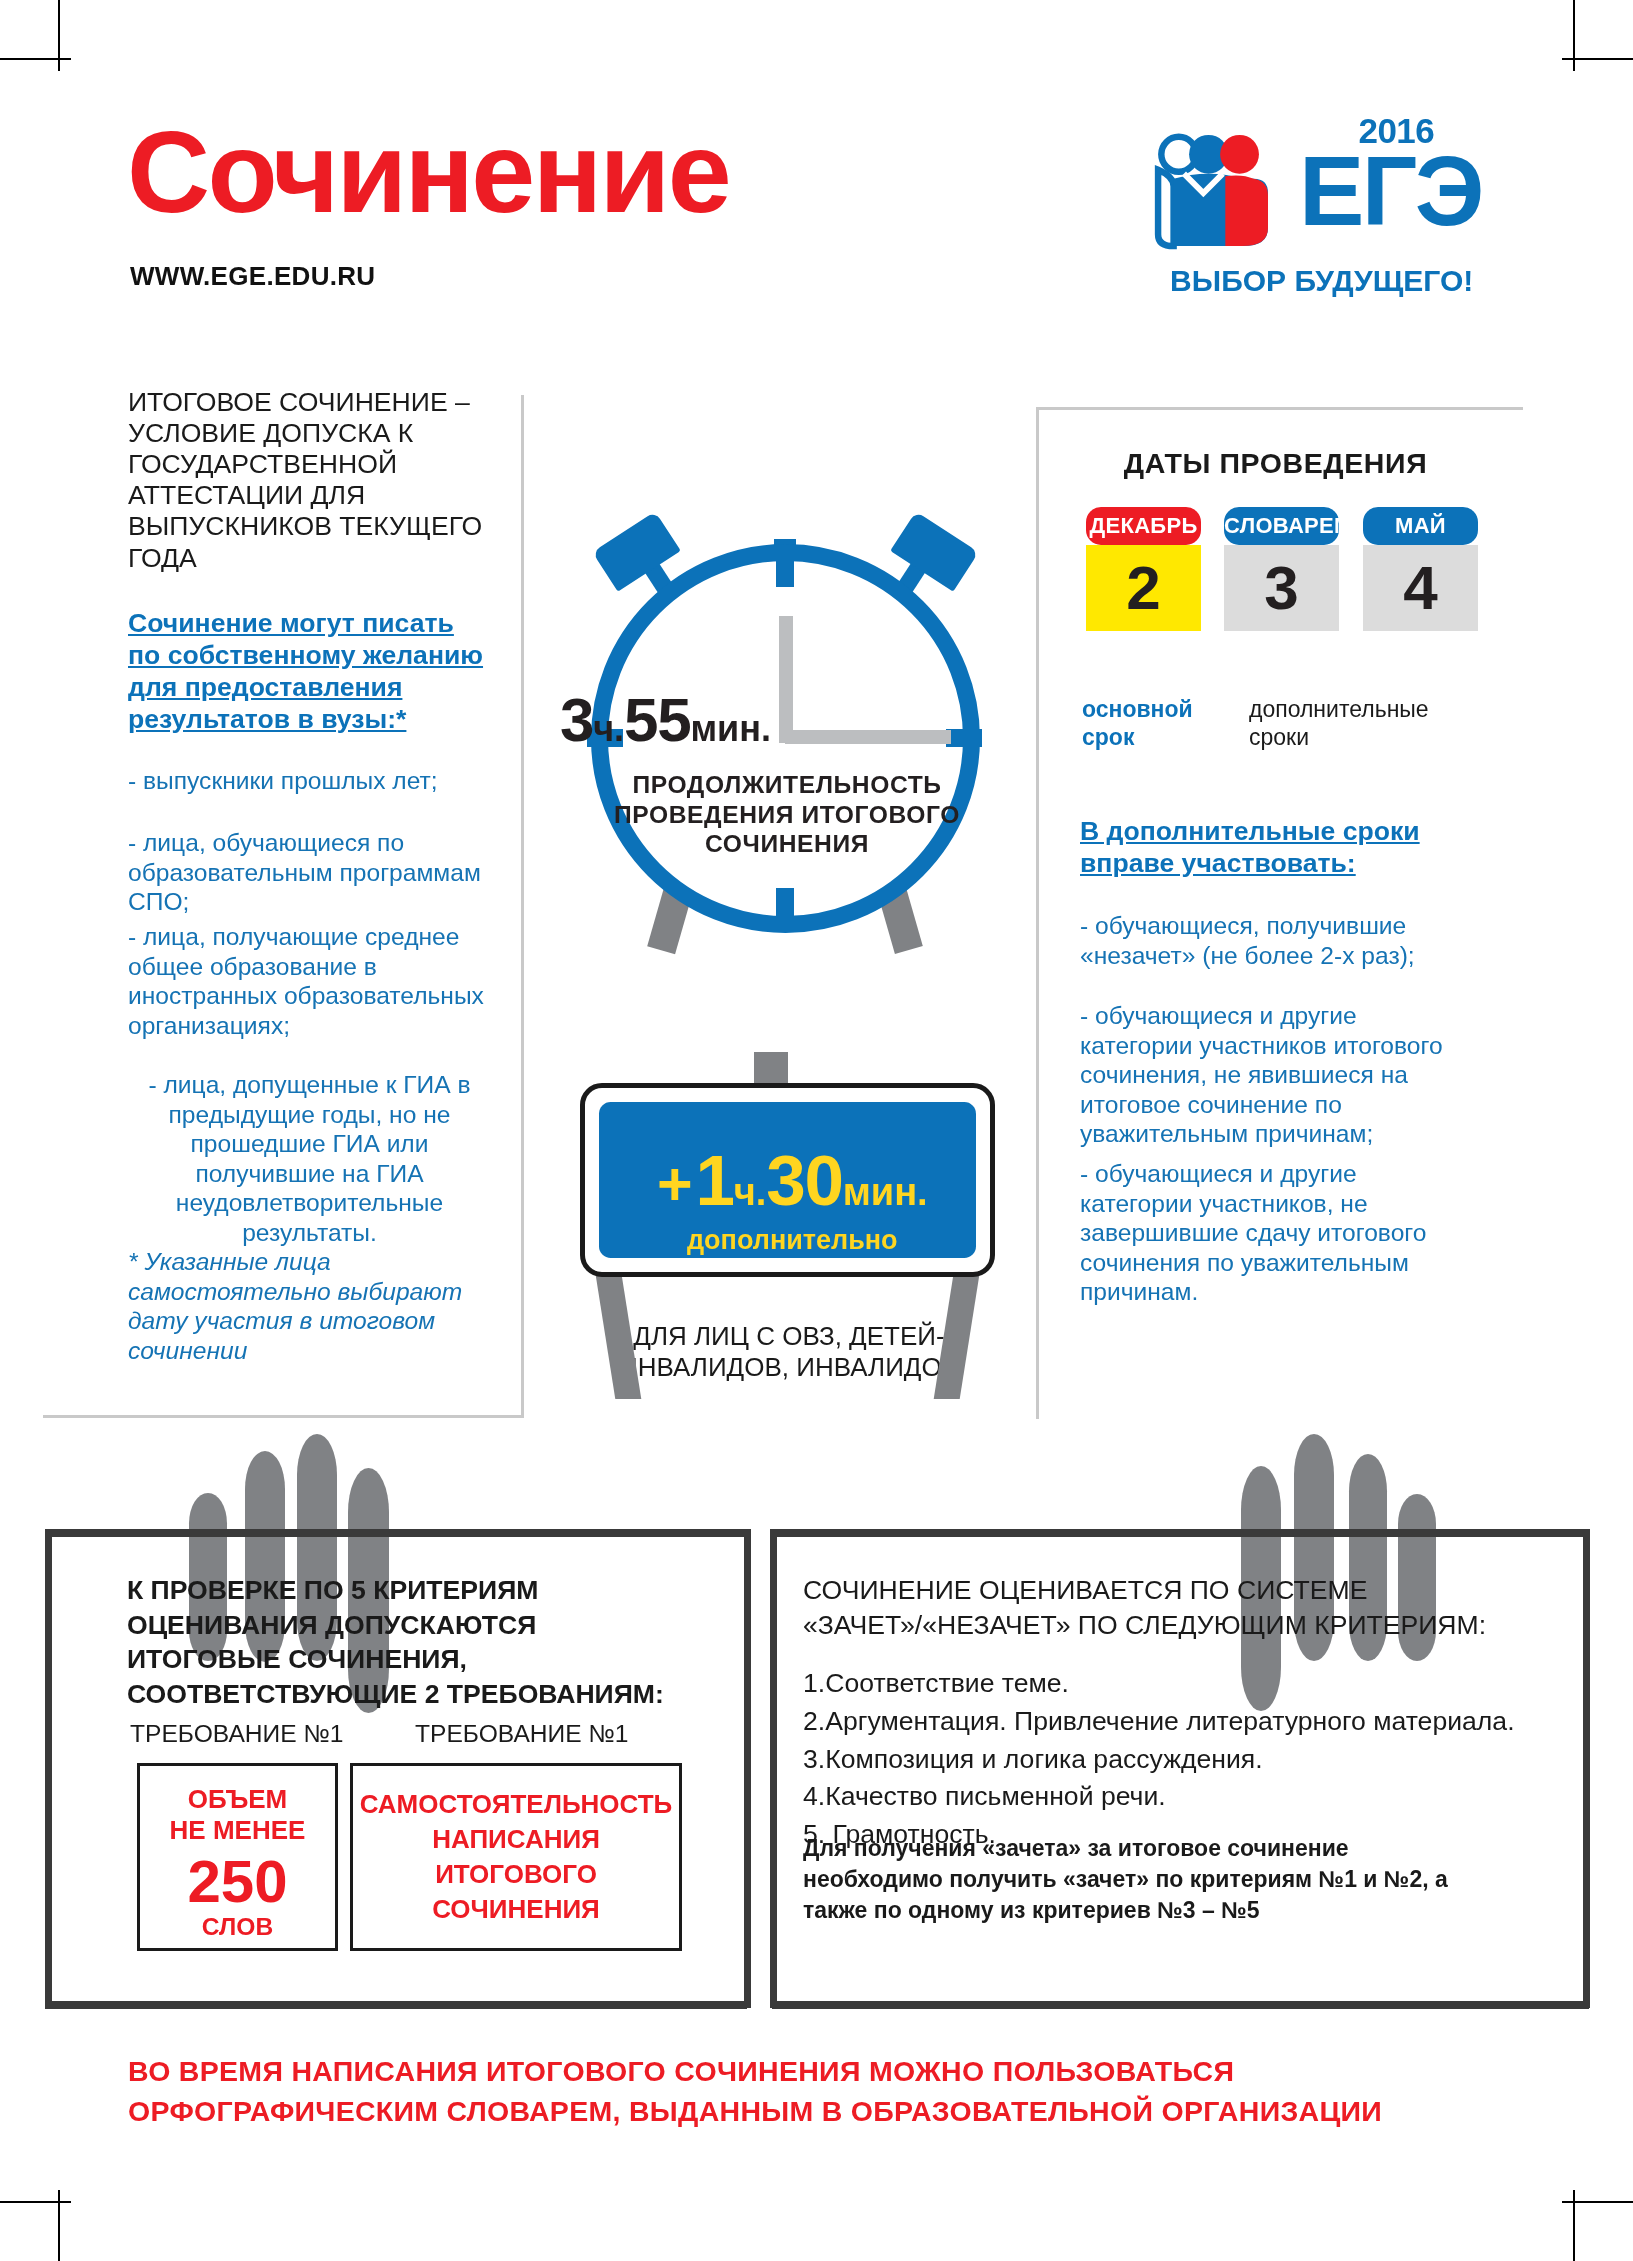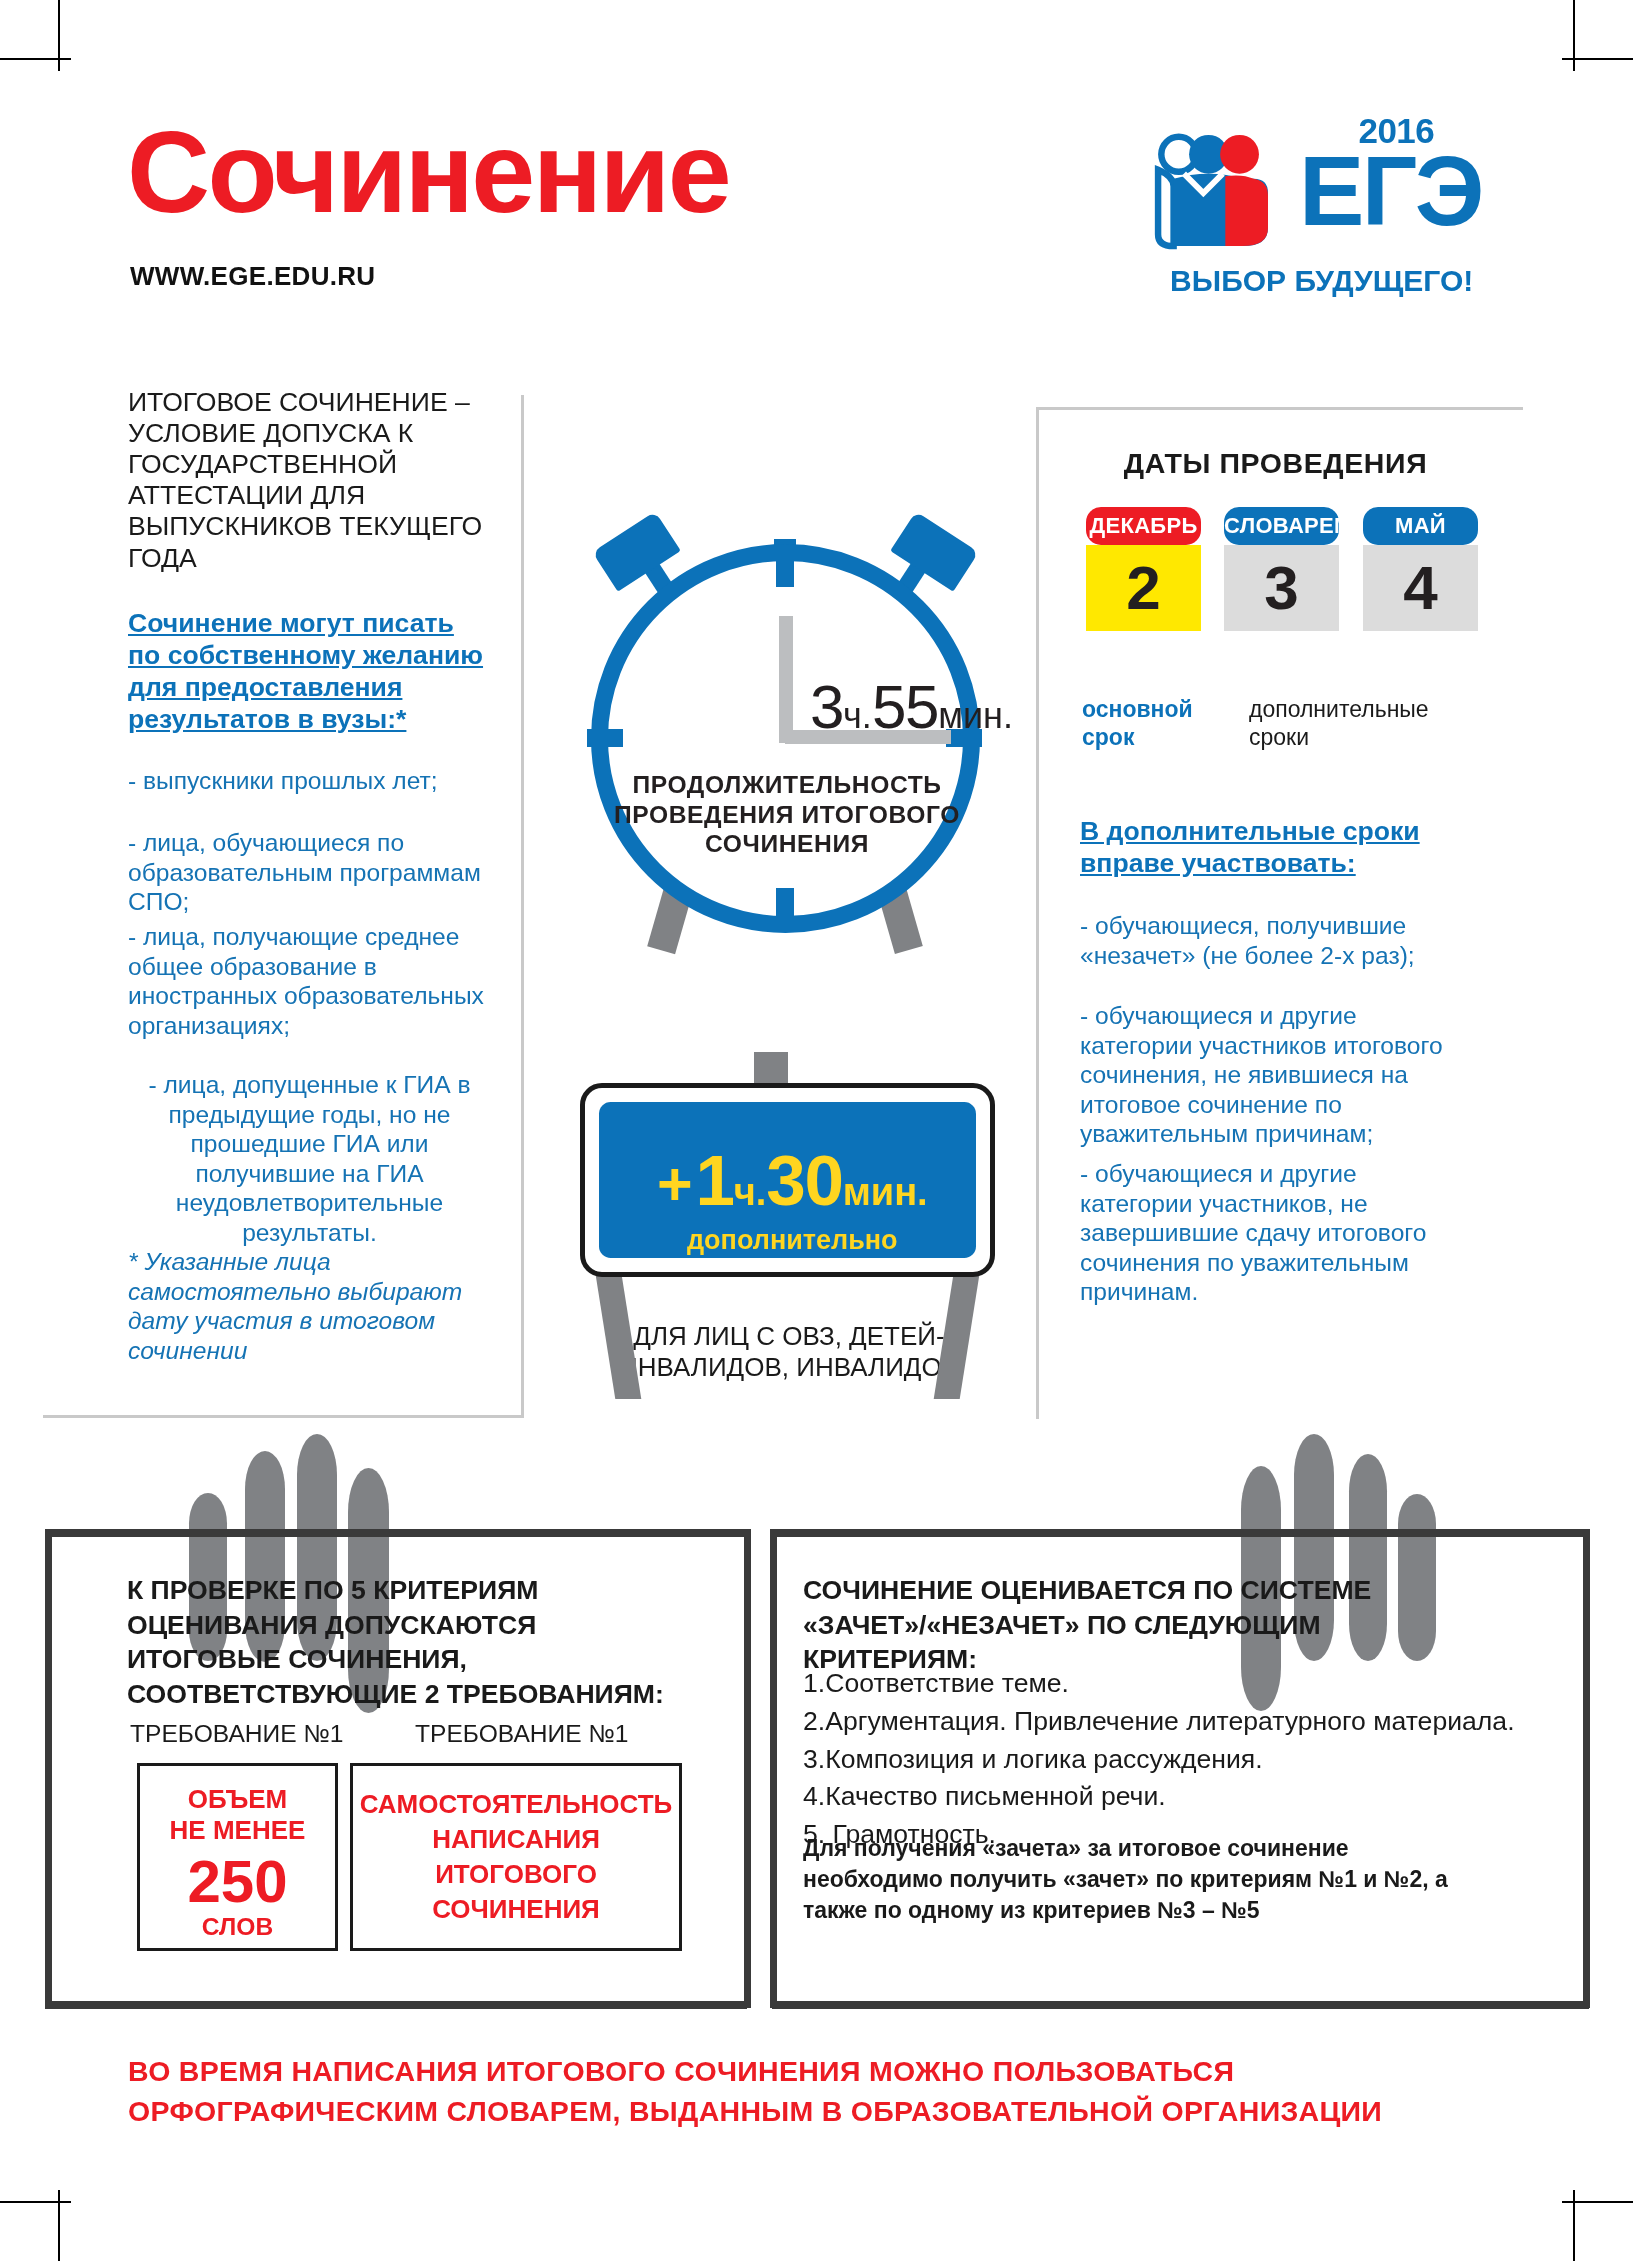--- a/index.html
+++ b/index.html
@@ -83,22 +83,22 @@
   .leg.l{left:100px;top:402px;transform:rotate(16deg);}
   .leg.r{left:321px;top:402px;transform:rotate(-16deg);}
   .tick{position:absolute;background:#0c72b9;z-index:4;}
   .tick.t12{left:216px;top:98px;width:18px;height:36px;}
   .tick.t6{left:216px;top:435px;width:18px;height:36px;}
   .tick.t3{left:386px;top:276px;width:36px;height:18px;}
   .tick.t9{left:27px;top:276px;width:36px;height:18px;}
   .hand-min{position:absolute;left:219px;top:163px;width:14.3px;height:127px;background:#bcbec0;z-index:5;}
   .hand-hr{position:absolute;left:225px;top:277px;width:166px;height:14.3px;background:#bcbec0;z-index:5;}
   #clock-time{
-    position:absolute;left:0;top:218px;width:453px;text-align:right;z-index:6;
-    color:#231f20;font-weight:normal;white-space:nowrap;
+    position:absolute;left:0;top:231px;width:453px;text-align:left;z-index:6;
+    color:#231f20;font-weight:bold;white-space:nowrap;
   }
   #clock-time .big{font-size:62px;letter-spacing:-1.3px;}
   #clock-time .small{font-size:36px;}
   #clock-caption{
     position:absolute;left:39px;top:317px;width:376px;text-align:center;z-index:6;
     font-size:24.6px;line-height:1.2;font-weight:bold;color:#231f20;letter-spacing:0.6px;
   }
 
   
   #sign{left:580px;top:1075px;width:415px;height:207px;}
@@ -161,21 +161,21 @@
   .req-label{
     position:absolute;font-size:24.6px;color:#1a1a1a;
   }
   .req-box{
     position:absolute;border:3.9px solid #1a1a1a;box-sizing:border-box;background:#fff;
     text-align:center;color:#ed1c24;font-weight:bold;
   }
   
   #criteria-head{
     position:absolute;left:803px;top:1573px;width:687px;
-    font-size:26.6px;line-height:1.3;font-weight:bold;color:#1a1a1a;
+    font-size:26.6px;line-height:1.3;font-weight:normal;color:#1a1a1a;
   }
   #criteria-list{
     position:absolute;left:803px;top:1665px;width:713px;
     font-size:26.6px;line-height:1.42;color:#1a1a1a;
   }
   #criteria-note{
     position:absolute;left:803px;top:1833px;width:687px;
     font-size:23px;line-height:1.35;font-weight:bold;color:#1a1a1a;
   }
 

